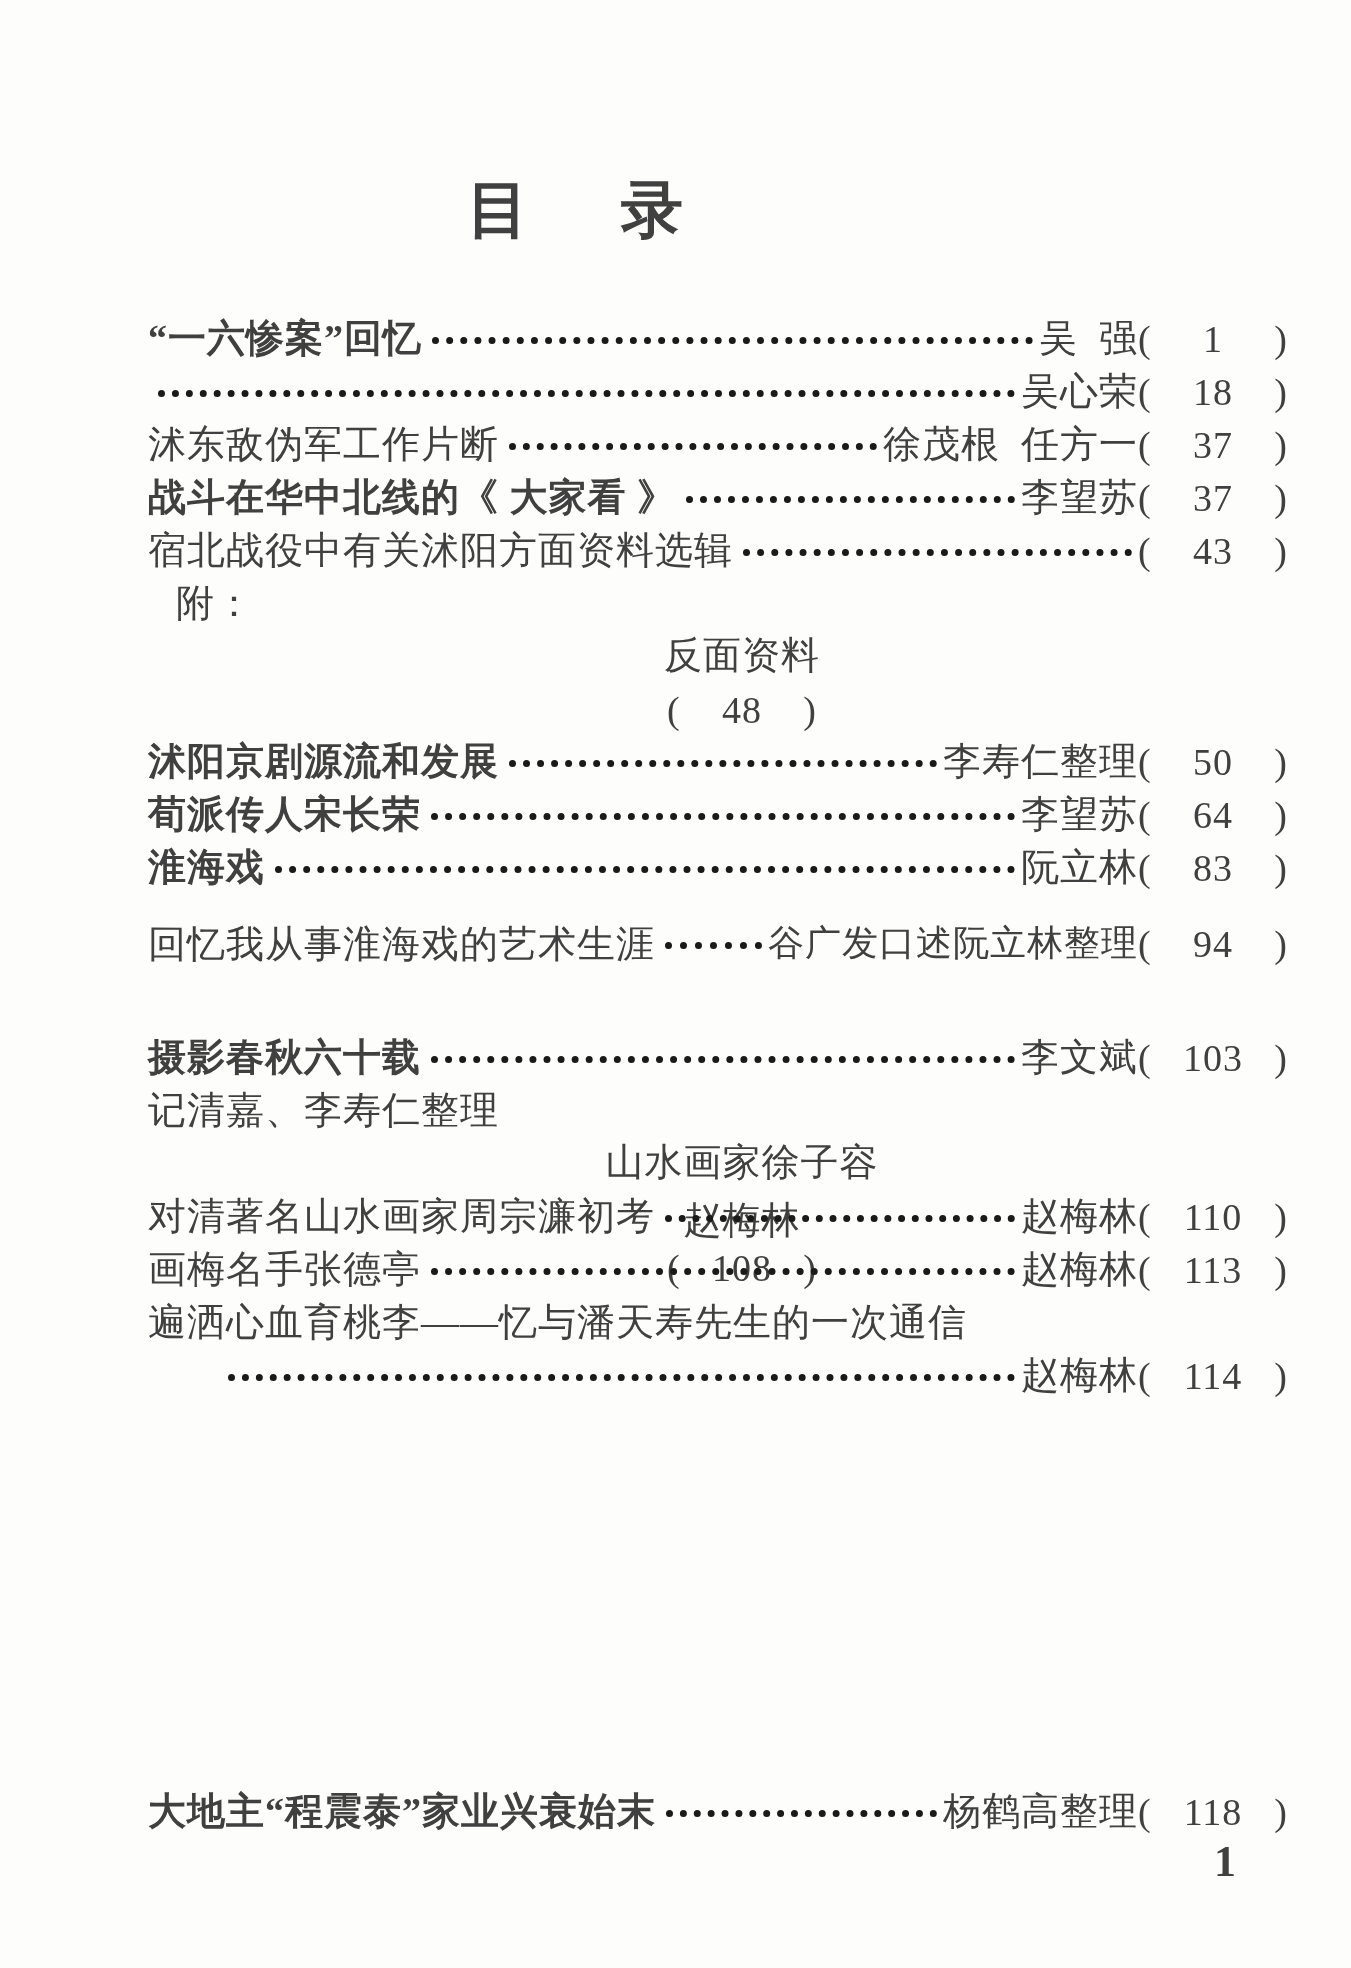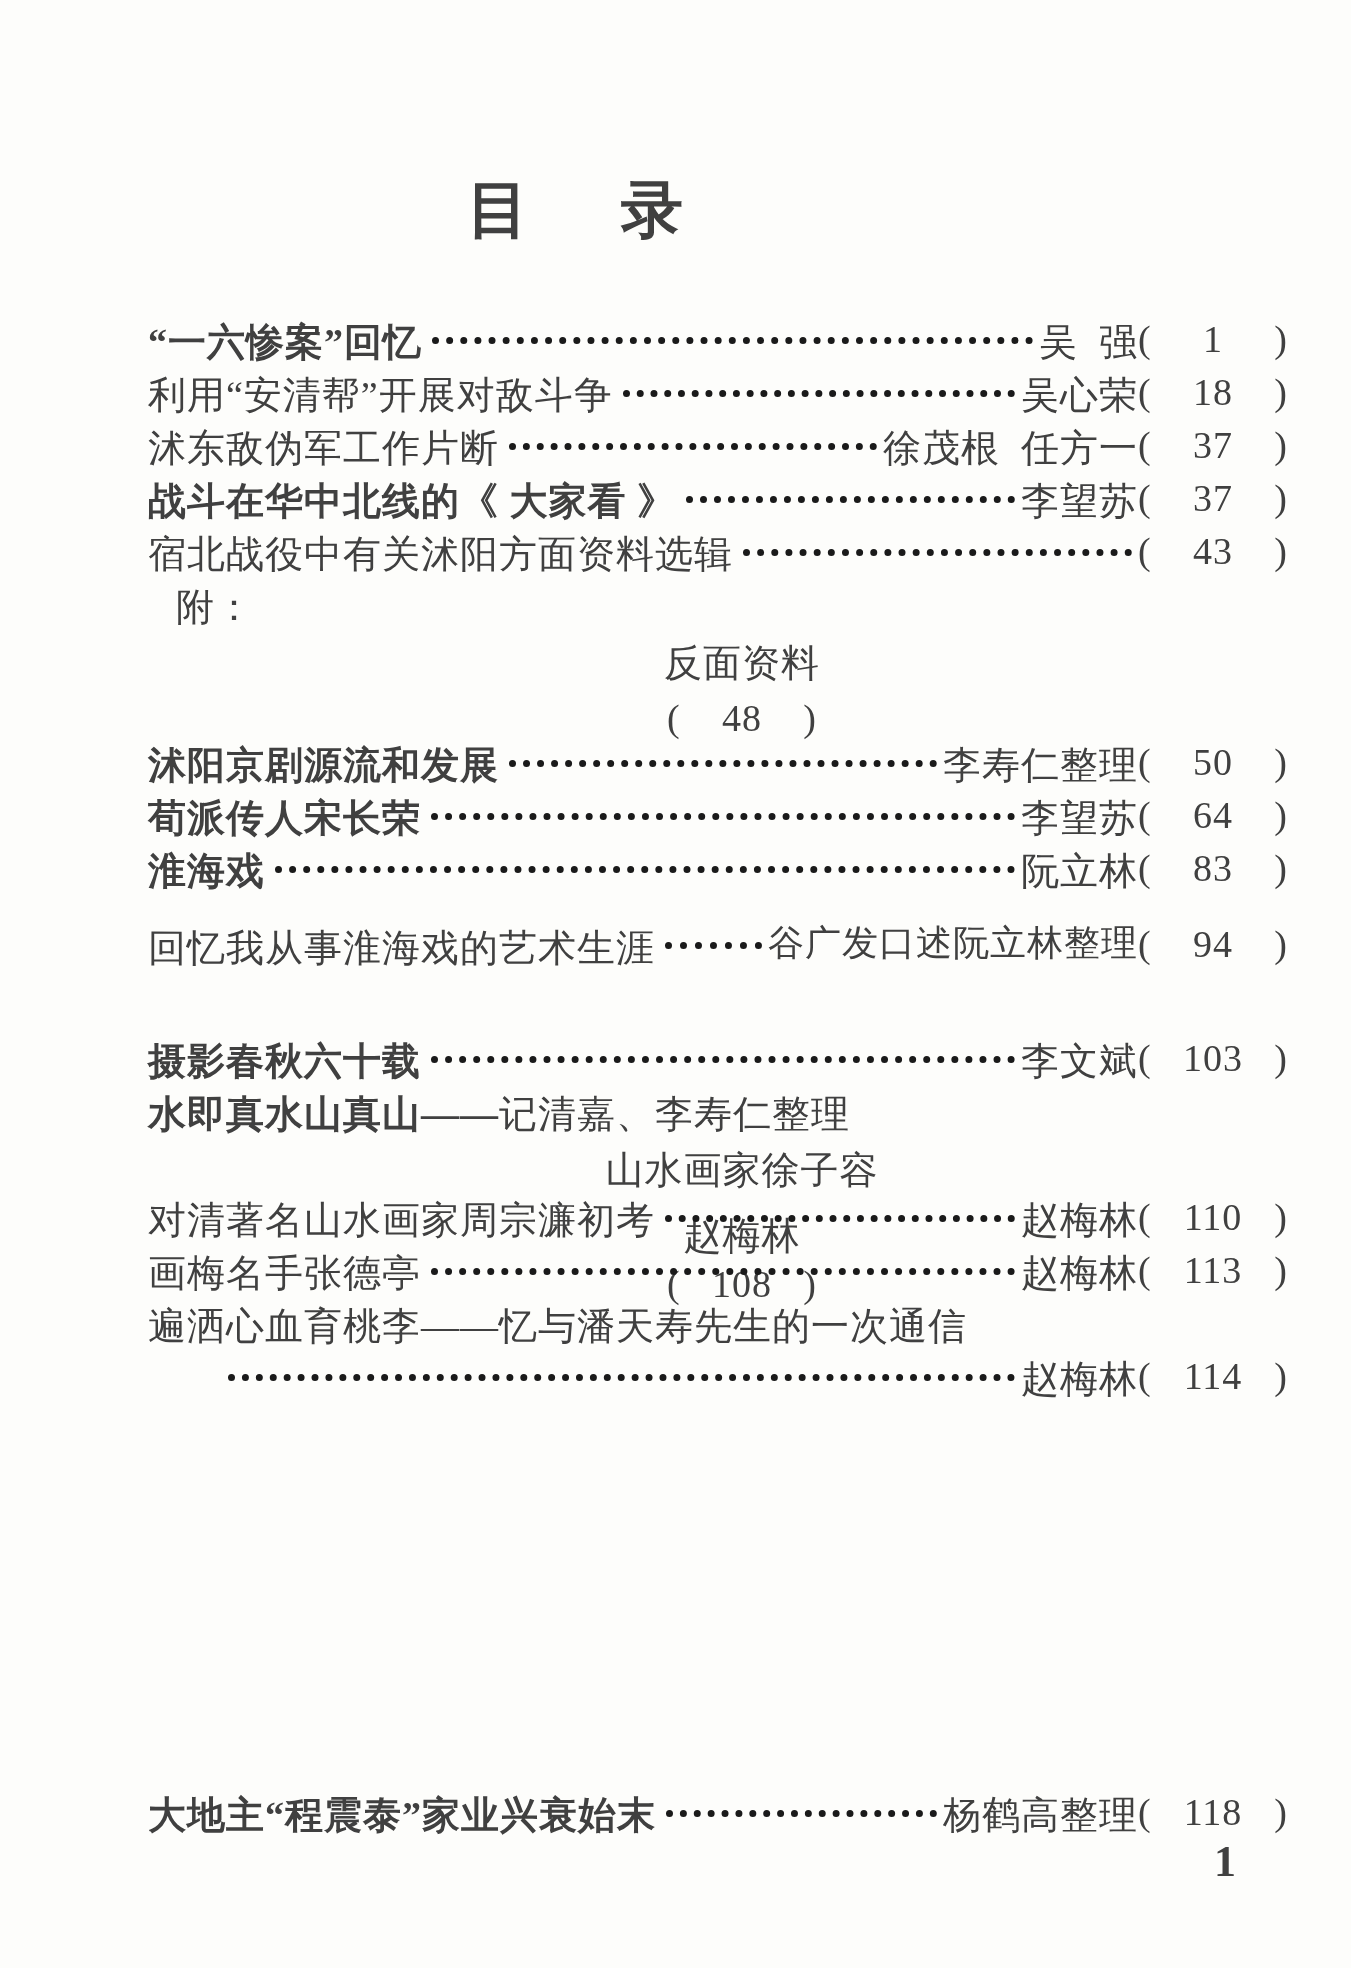--- a/index.html
+++ b/index.html
@@ -21,21 +21,21 @@
     white-space:pre;
     letter-spacing:6px;
   }
   .row {
     display:flex; align-items:center;
     height:53px;
     font-size:38px;
     letter-spacing:1px;
   }
   .row.tall { height:100px;align-items:center; }
-  .t { white-space:pre;margin-top:8px; }
+  .t { white-space:pre; }
   .b { font-weight:900; }
   .ind-a { padding-left:28px; }
   .ind-b { padding-left:48px;flex-direction:column; }
   .ind-c { padding-left:70px; }
   .leader {
     flex:1;
     height:7px;
     margin:0 6px 0 10px;
     border-bottom:7px dotted #1a1a1a;
     transform:translateY(-2px);
@@ -75,21 +75,20 @@
       <span class="leader"></span>
       <span class="t author">吴  强</span>
       <span class="pg">
           <span>(</span>
           <span class="num">1</span>
           <span>)</span>
         </span>
     </div>
 
     <div class="row">
-      <span class="t">利用“安清帮”开展对敌斗争</span>
       <span class="leader"></span>
       <span class="t author">吴心荣</span>
       <span class="pg">
           <span>(</span>
           <span class="num">18</span>
           <span>)</span>
         </span>
     </div>
 
     <div class="row">
@@ -194,21 +193,20 @@
       <span class="leader"></span>
       <span class="t author">李文斌</span>
       <span class="pg">
           <span>(</span>
           <span class="num">103</span>
           <span>)</span>
         </span>
     </div>
 
     <div class="row">
-      <span class="t b">水即真水山真山——</span>
       <span class="t">记清嘉、李寿仁整理</span>
     </div>
 
     <div class="row ind-b">
       <span class="t">山水画家徐子容</span>
       <span class="leader"></span>
       <span class="t author">赵梅林</span>
       <span class="pg">
           <span>(</span>
           <span class="num">108</span>

